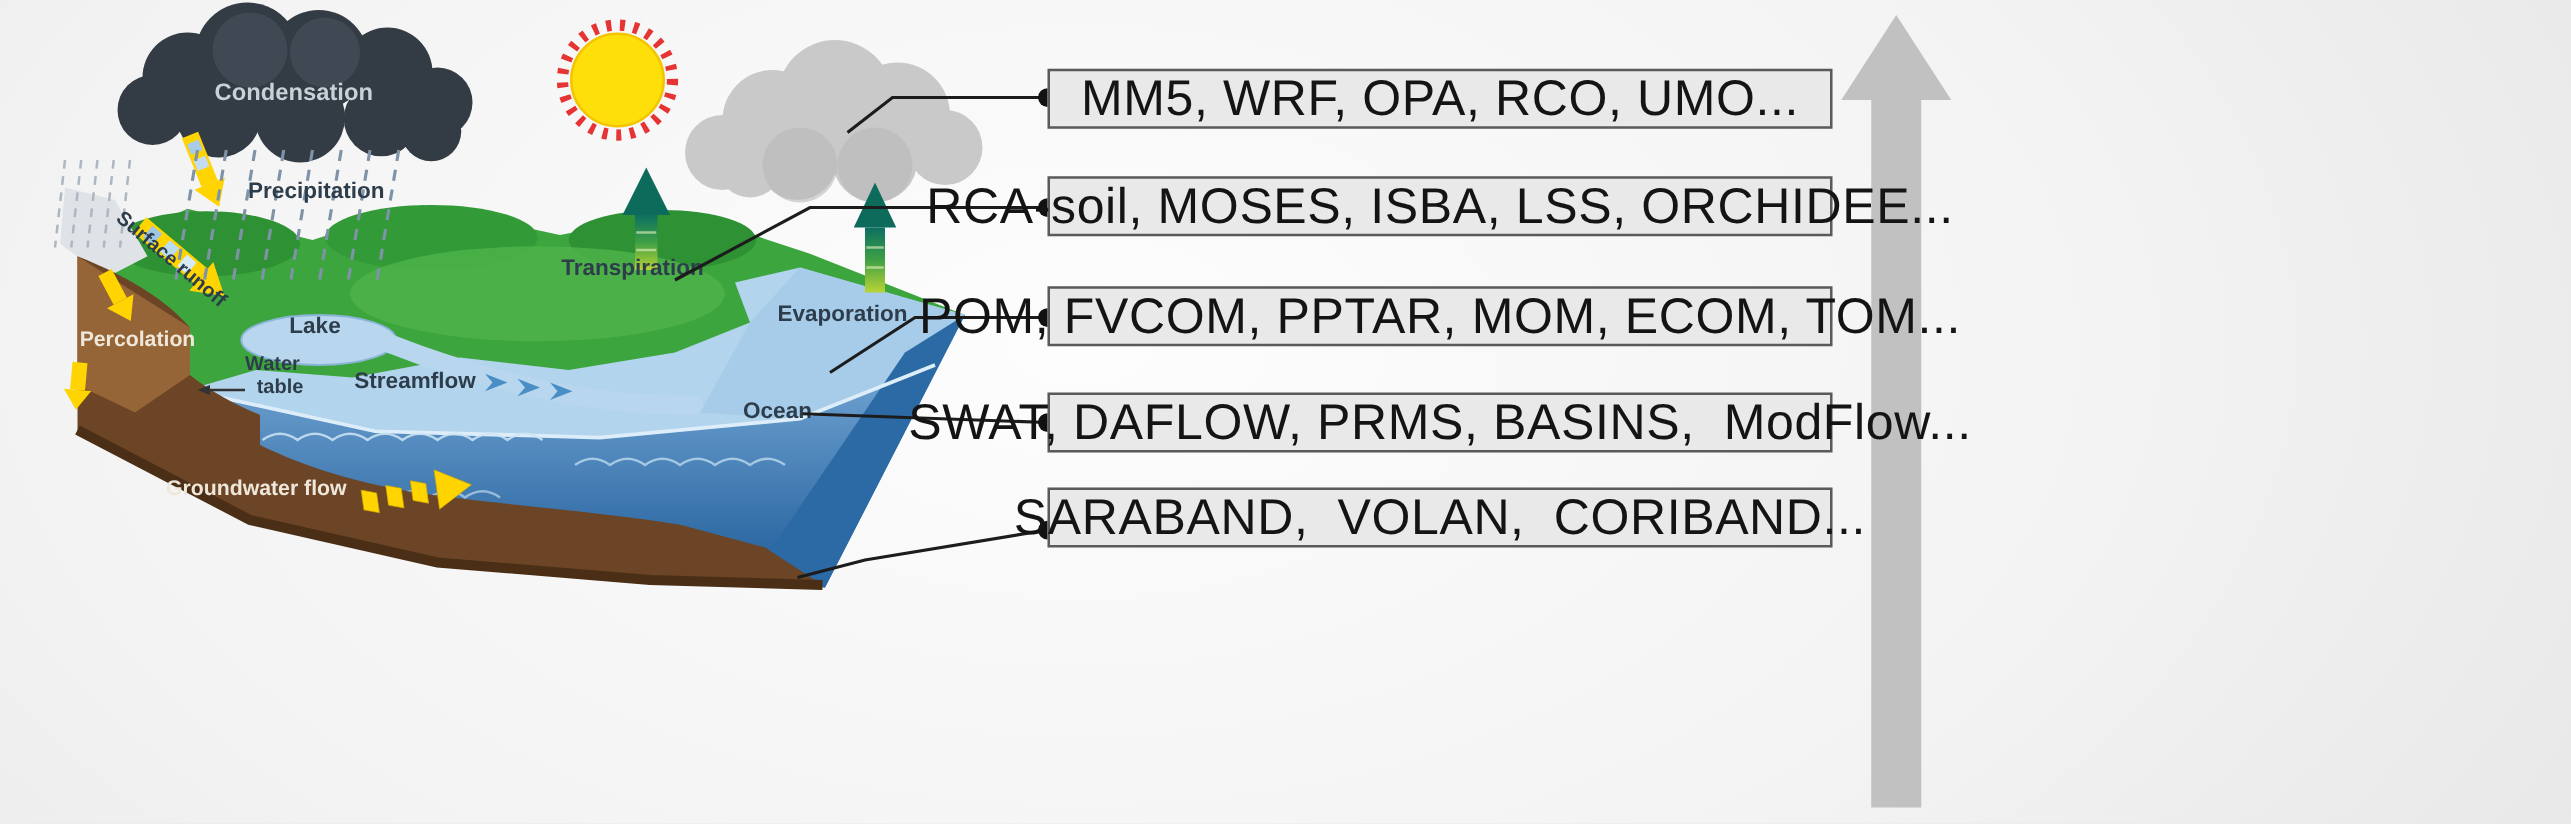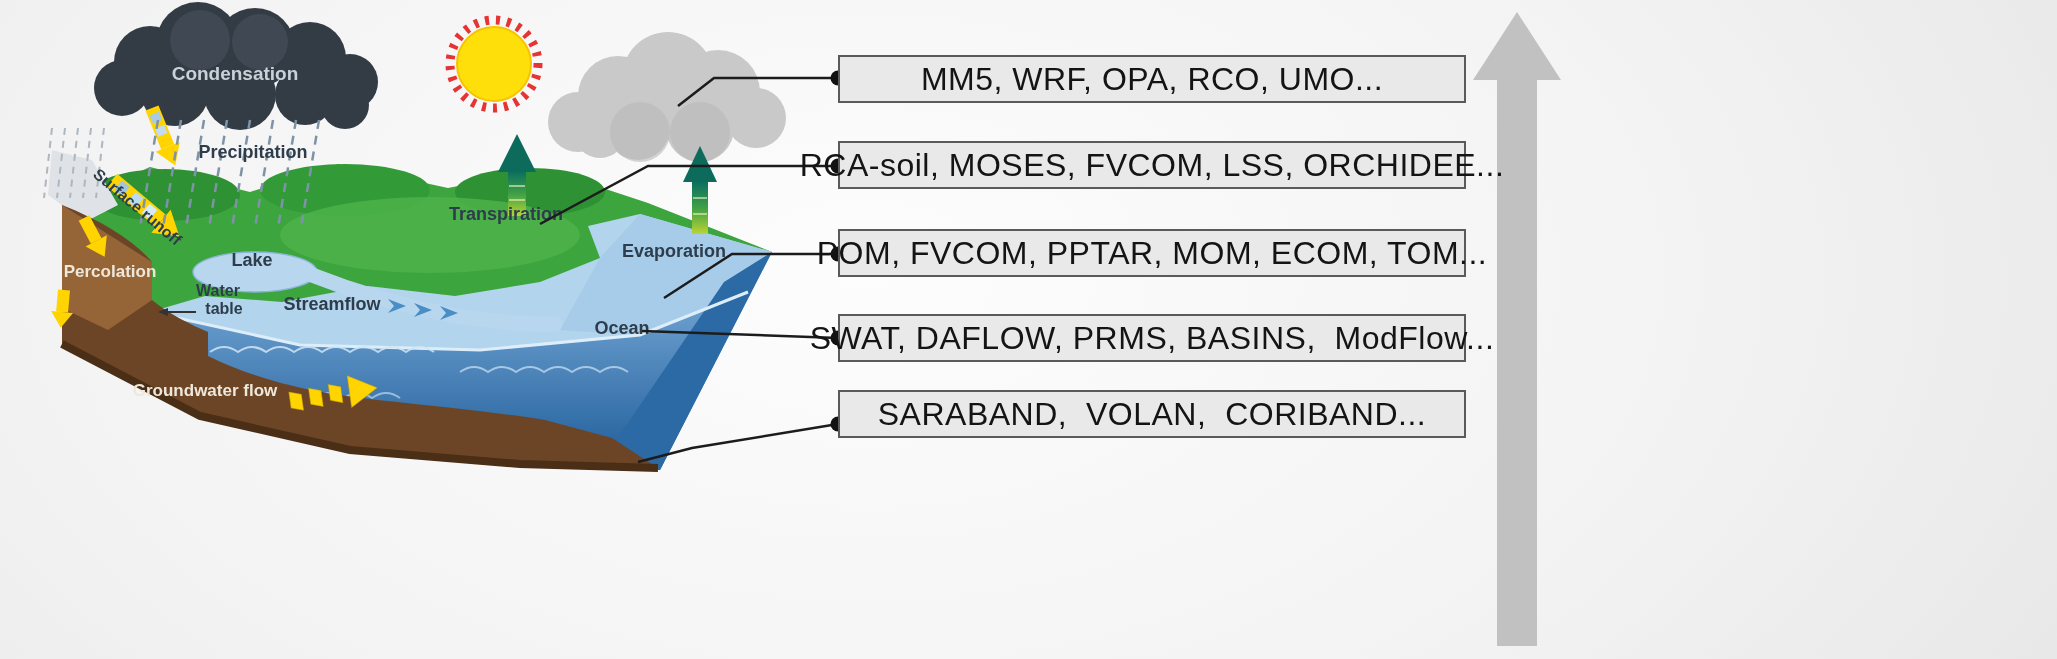--- a/index.html
+++ b/index.html
@@ -11,21 +11,21 @@
     font-family:"Liberation Sans", sans-serif;
   }
   svg.scene{position:absolute;left:0;top:0;}
   .model-box{
     position:absolute;
     left:838px;width:628px;height:48px;
     background:#e9e9e9;
     border:2px solid #5a5a5a;
     box-sizing:border-box;
     display:flex;align-items:center;justify-content:center;
-    font-size:32px;color:#141414;
+    font-size:40px;color:#141414;
     letter-spacing:.5px;
     white-space:nowrap;
   }
   
   .tDark{fill:#2e3d4b;font-weight:bold;font-size:18px;font-family:"Liberation Sans",sans-serif;}
   .tDarkSm{fill:#2e3d4b;font-weight:bold;font-size:16px;font-family:"Liberation Sans",sans-serif;}
   .tWhite{fill:#efe7da;font-weight:bold;font-size:17px;font-family:"Liberation Sans",sans-serif;}
   .tCloud{fill:#c9d0d8;font-weight:bold;font-size:19px;font-family:"Liberation Sans",sans-serif;}
 </style>
 </head>
@@ -209,21 +209,21 @@
       <circle cx="838" cy="424" r="7.5"></circle>
     </g>
 
     <polygon points="1497,646 1497,80 1473,80 1517,12 1561,80 1537,80 1537,646" fill="#c1c1c1"></polygon>
   </svg>
 
   <div class="model-box" style="top:55px">
     <span>MM5, WRF, OPA, RCO, UMO...</span>
   </div>
   <div class="model-box" style="top:141px">
-    <span>RCA-soil, MOSES, FVCOM, LSS, ORCHIDEE...</span>
+    <span>RCA-soil, MOSES, ISBA, LSS, ORCHIDEE...</span>
   </div>
   <div class="model-box" style="top:314px">
     <span>SWAT, DAFLOW, PRMS, BASINS,&nbsp; ModFlow...</span>
   </div>
   <div class="model-box" style="top:229px">
     <span>POM, FVCOM, PPTAR, MOM, ECOM, TOM...</span>
   </div>
   <div class="model-box" style="top:390px">
     <span>SARABAND,&nbsp; VOLAN,&nbsp; CORIBAND...</span>
   </div>

